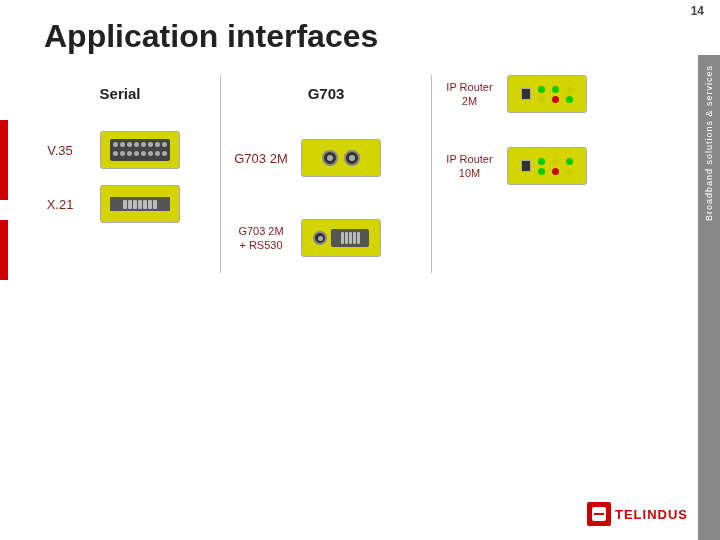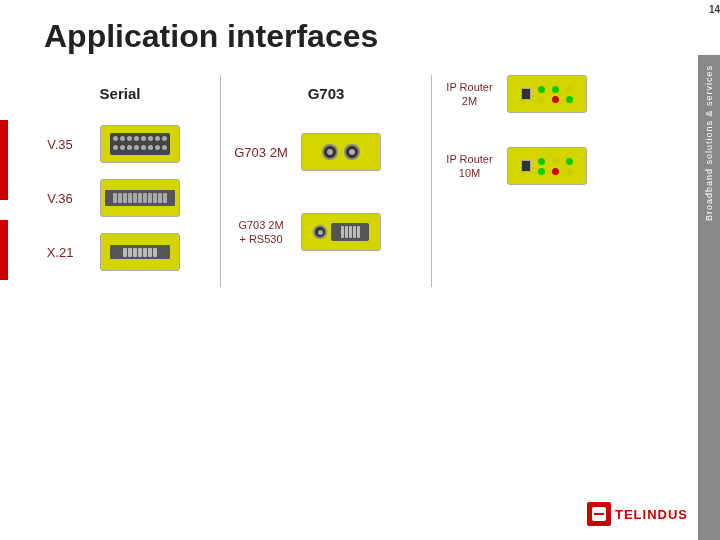--- a/index.html
+++ b/index.html
@@ -36,22 +36,22 @@
       top: 220px;
       width: 8px;
       height: 60px;
       background: #c00;
     }
 
     
     .page-number {
       position: absolute;
       top: 4px;
-      right: 0;
-      font-size: 10px;
+      right: 16px;
+      font-size: 12px;
       font-weight: bold;
       color: #444;
     }
 
     
     .right-sidebar {
       position: absolute;
       right: 0;
       top: 55px;
       width: 22px;
@@ -111,21 +111,21 @@
       flex-direction: column;
       align-items: center;
       min-width: 180px;
     }
 
     .col-header {
       font-size: 15px;
       font-weight: bold;
       color: #222;
       text-align: center;
-      margin-bottom: 14px;
+      margin-bottom: 20px;
       min-height: 36px;
       display: flex;
       align-items: center;
       justify-content: center;
     }
 
     
     .col-divider {
       width: 1px;
       background: #bbb;
@@ -367,38 +367,20 @@
             <span></span>
             <span></span>
           <span></span>
             <span></span>
             <span></span>
             <span></span>
         </div>
       </div>
     </div>
 
-    <div class="iface-item">
-      <div class="iface-label">V.36</div>
-      <div class="module-card">
-        <div class="connector-v36">
-          <span></span>
-            <span></span>
-            <span></span>
-            <span></span>
-          <span></span>
-            <span></span>
-            <span></span>
-            <span></span>
-          <span></span>
-            <span></span>
-            <span></span>
-        </div>
-      </div>
-    </div>
 
     <div class="iface-item">
       <div class="iface-label">X.21</div>
       <div class="module-card">
         <div class="connector-x21">
           <span></span>
             <span></span>
             <span></span>
             <span></span>
           <span></span>

